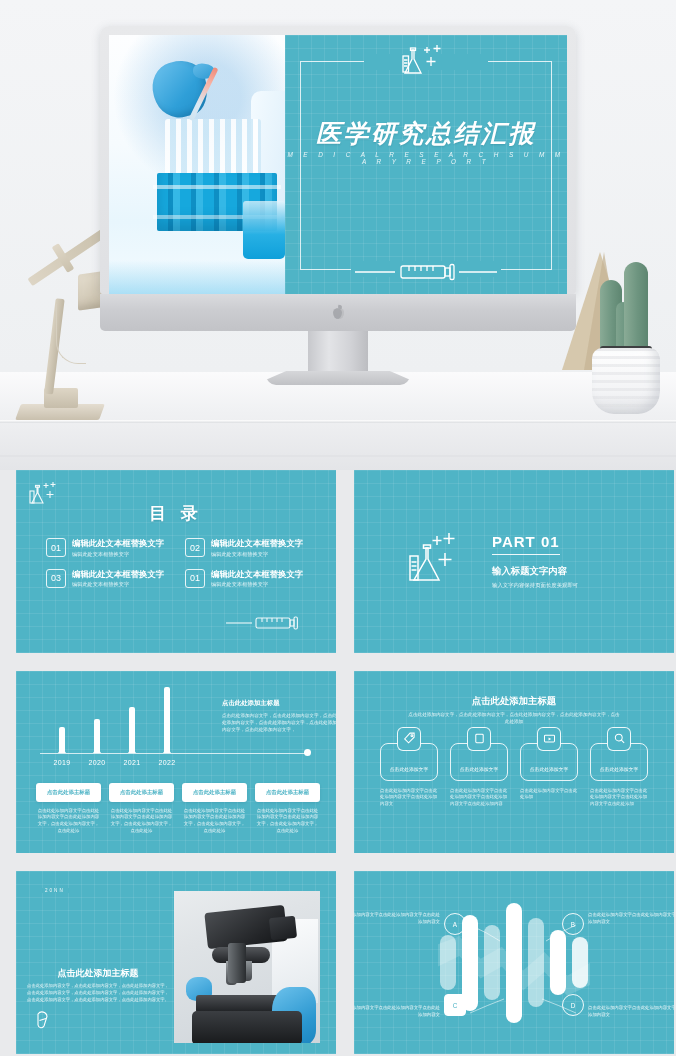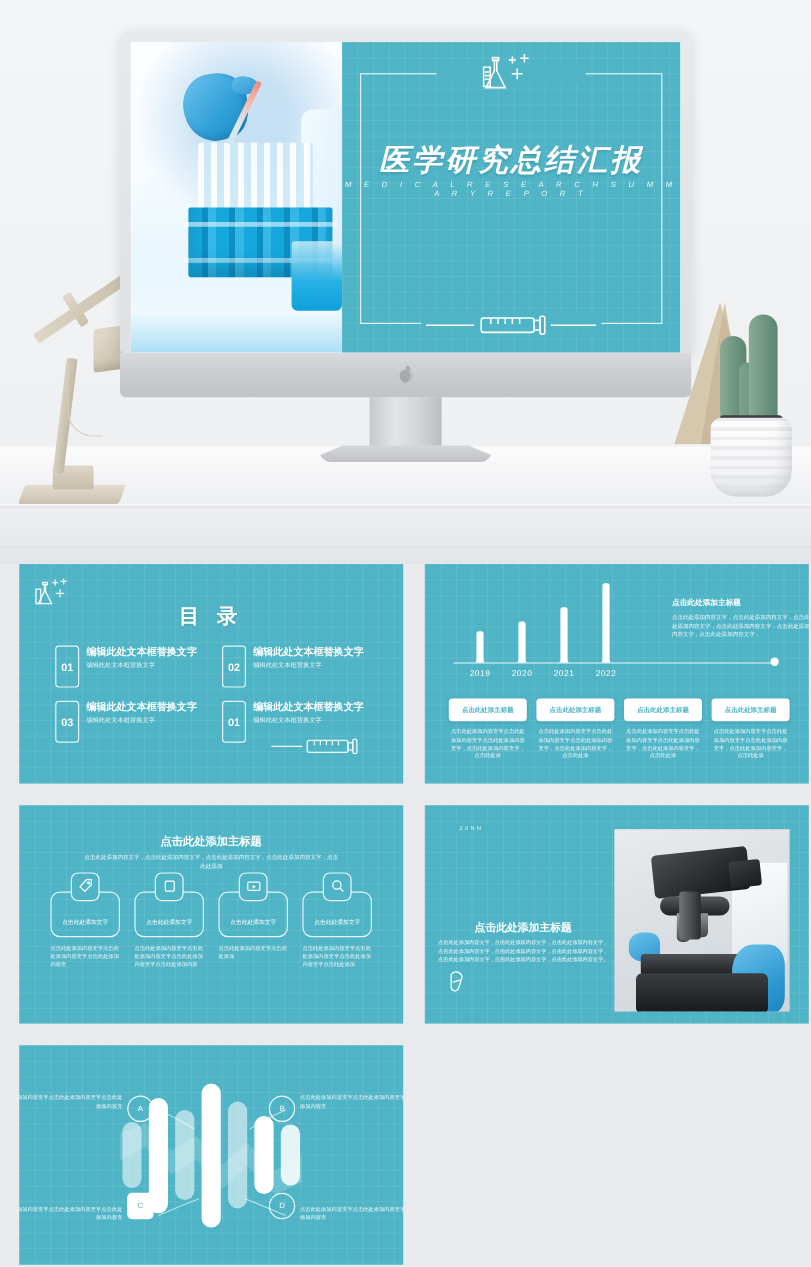--- a/index.html
+++ b/index.html
@@ -273,23 +273,23 @@
     position:absolute; left:0; right:0; top:32px; text-align:center;
     font-size:17px; font-weight:700; letter-spacing:5px;
     text-shadow:0 1px 2px rgba(0,60,80,.18);
   }
   .toc-grid{
     position:absolute; left:30px; right:22px; top:68px;
     display:grid; grid-template-columns:1fr 1fr; gap:11px 10px;
   }
   .toc-item{ display:flex; gap:6px; align-items:flex-start; }
   .toc-num{
-    width:20px; height:35px; flex:none; border:1.1px solid rgba(255,255,255,.85);
+    width:20px; height:19px; flex:none; border:1.1px solid rgba(255,255,255,.85);
     border-radius:3px; display:flex; align-items:center; justify-content:center;
-    font-size:9px; font-weight:700; color:#fff;
+    font-size:9px; font-weight:400; color:#fff;
   }
   .toc-h{ font-size:8.4px; font-weight:700; line-height:1.25; }
   .toc-s{ font-size:5.2px; opacity:.85; margin-top:2px; }
 
   
   .part-wrap{
     position:absolute; left:52px; top:50%; transform:translateY(-50%);
     display:flex; align-items:center; gap:20px;
   }
   .part-no{
@@ -587,20 +587,41 @@
       <svg width="96" height="16" viewBox="0 0 96 16" fill="none" stroke="#ffffff" stroke-width="1.1">
         <path d="M0 8h26"></path>
         <rect x="30" y="3" width="34" height="10" rx="1.8"></rect>
         <path d="M36 3v4M41 3v4M46 3v4M51 3v4M56 3v4"></path>
         <rect x="64" y="5" width="4" height="6"></rect>
         <rect x="68" y="2" width="3.4" height="12" rx="1.4"></rect>
       </svg>
     </div>
   </div>
 
+  <div class="slide">
+    <div class="grid-bg"></div>
+    <div class="part-wrap">
+      <div>
+        <svg width="66" height="58" viewBox="0 0 66 58" fill="none" stroke="#ffffff" stroke-width="1.5">
+          <path d="M20 18v11L8 50h25L22 29V18z"></path>
+          <rect x="17.5" y="15" width="7" height="3.2"></rect>
+          <rect x="4" y="26" width="8" height="24"></rect>
+          <path d="M5.5 32h5M5.5 36h5M5.5 40h5"></path>
+          <path d="M31 6v9M26.5 10.5h9"></path>
+          <path d="M43 3v11M37.5 8.5h11"></path>
+          <path d="M39 23v13M32.5 29.5h13"></path>
+        </svg>
+      </div>
+      <div>
+        <div class="part-no">PART 01</div>
+        <div class="part-h">输入标题文字内容</div>
+        <div class="part-s">输入文字内容保持页面长度美观即可</div>
+      </div>
+    </div>
+  </div>
 
   <div class="slide">
     <div class="grid-bg"></div>
 
     <div class="tl-axis"></div>
     <div class="tl-dot"></div>
 
     <div class="tl-bar" style="left:43px;height:26px;top:56px;"></div>
     <div class="tl-bar" style="left:78px;height:34px;top:48px;"></div>
     <div class="tl-bar" style="left:113px;height:46px;top:36px;"></div>

